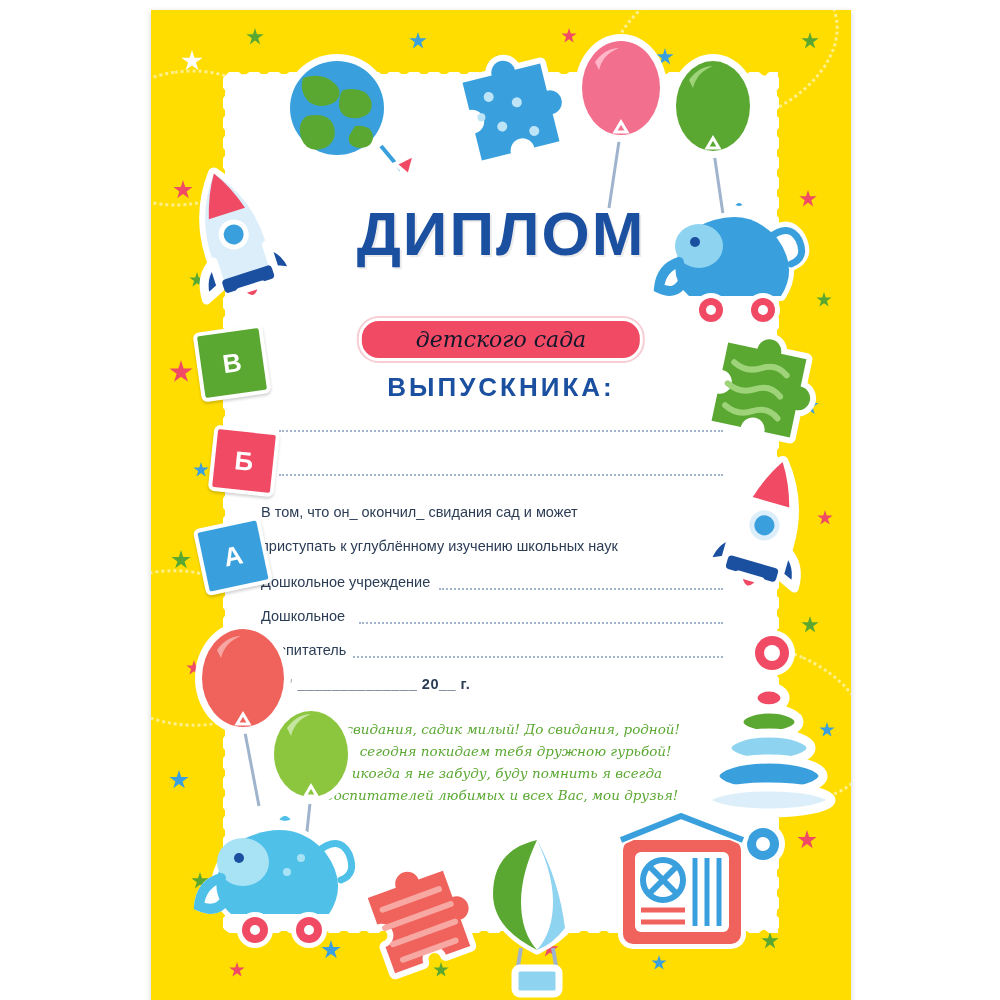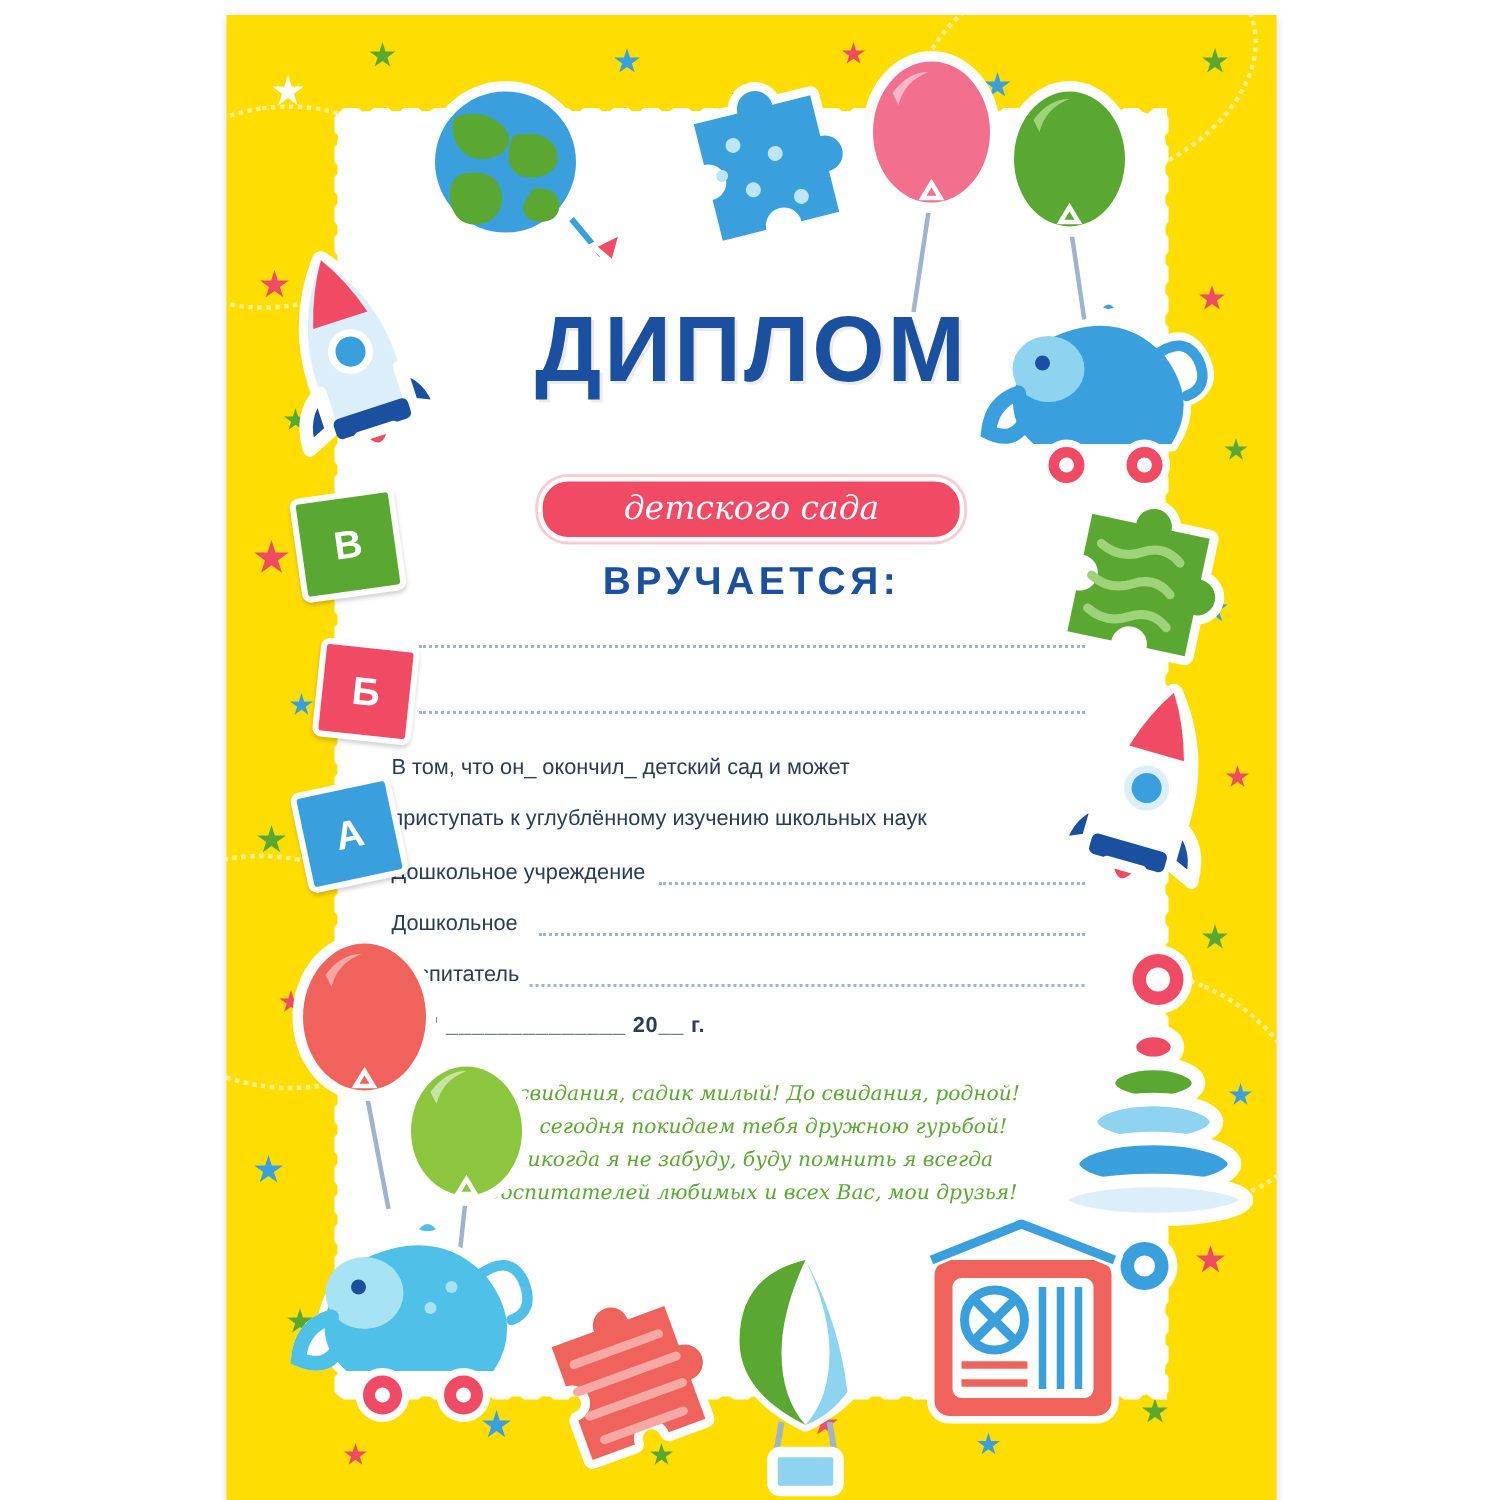--- a/index.html
+++ b/index.html
@@ -108,21 +108,21 @@
     font-size: 34px;
     letter-spacing: 1px;
     color: #56a83c;
   }
   .ribbon {
     position: absolute;
     top: 238px;
     left: 50%;
     transform: translateX(-50%);
     background: #f04a64;
-    color: #ffffff;
+    color: #0f172a;
     padding: 6px 54px;
     border-radius: 20px;
     border: 3px solid #ffffff;
     box-shadow: 0 0 0 2px #f7cdd4;
     font-family: "DejaVu Serif", serif;
     font-style: italic;
     font-size: 22px;
     white-space: nowrap;
   }
   .awarded {
@@ -224,26 +224,26 @@
     <div class="star" style="left:78px;top:952px;background:#f04a64;width:16px;height:16px;"></div>
 
     <div class="sheet">
       <div class="sheet-side left"></div>
       <div class="sheet-side right"></div>
 
       <div class="content">
 
         <div class="title-main">ДИПЛОМ</div>
         <div class="ribbon">детского сада</div>
-        <div class="awarded">ВРУЧАЕТСЯ:</div>
+        <div class="awarded">ВЫПУСКНИКА:</div>
 
         <div class="dots-line" style="left:48px;width:444px;top:348px;"></div>
         <div class="dots-line" style="left:48px;width:444px;top:392px;"></div>
 
-        <div class="body-line" style="left:30px;top:424px;">В том, что он_   окончил_   детский сад и может</div>
+        <div class="body-line" style="left:30px;top:424px;">В том, что он_   окончил_   свидания сад и может</div>
         <div class="body-line" style="left:30px;top:458px;">приступать к углублённому изучению школьных наук</div>
 
         <div class="field-label" style="left:30px;top:494px;">Дошкольное учреждение</div>
         <div class="dots-line" style="left:208px;width:284px;top:506px;"></div>
 
         <div class="field-label" style="left:30px;top:528px;">Дошкольное</div>
         <div class="dots-line" style="left:128px;width:364px;top:540px;"></div>
 
         <div class="field-label" style="left:30px;top:562px;">Воспитатель</div>
         <div class="dots-line" style="left:122px;width:370px;top:574px;"></div>

